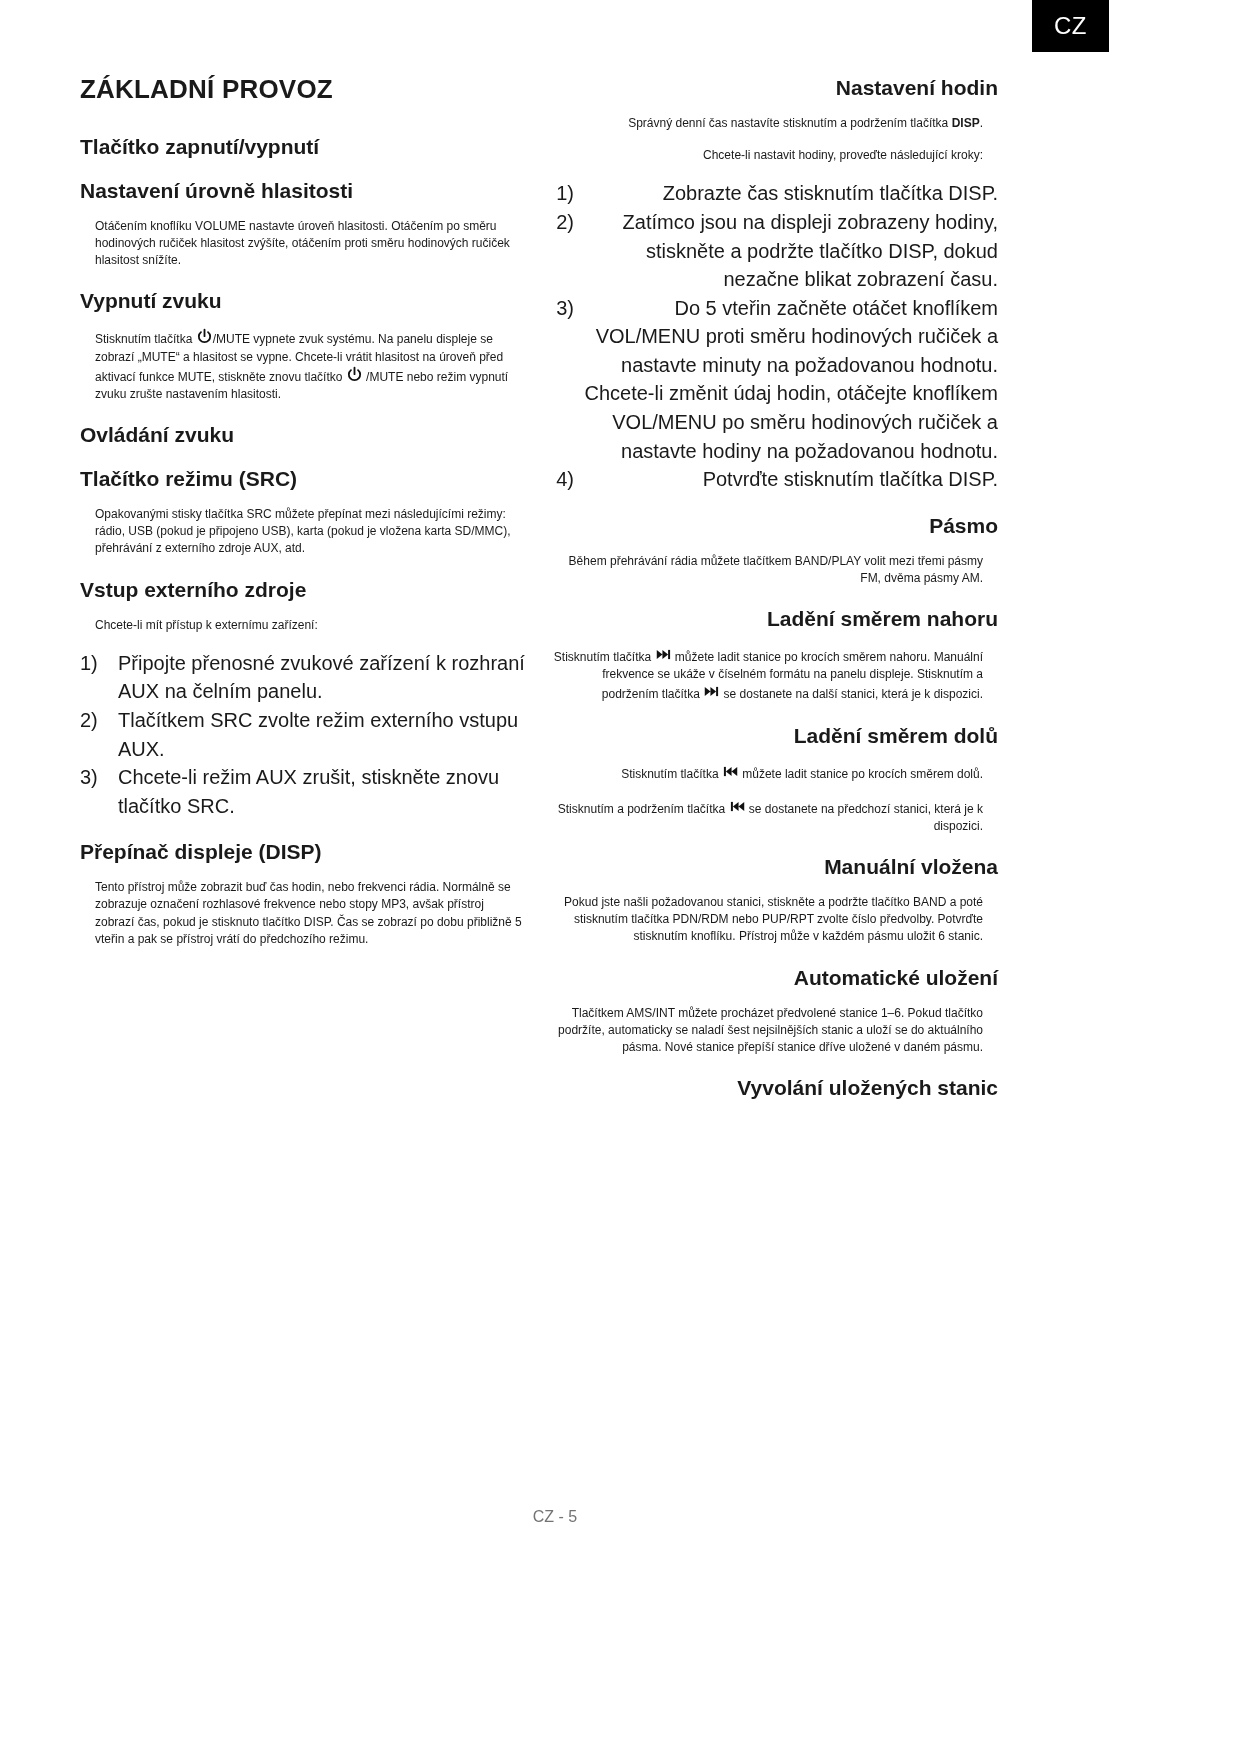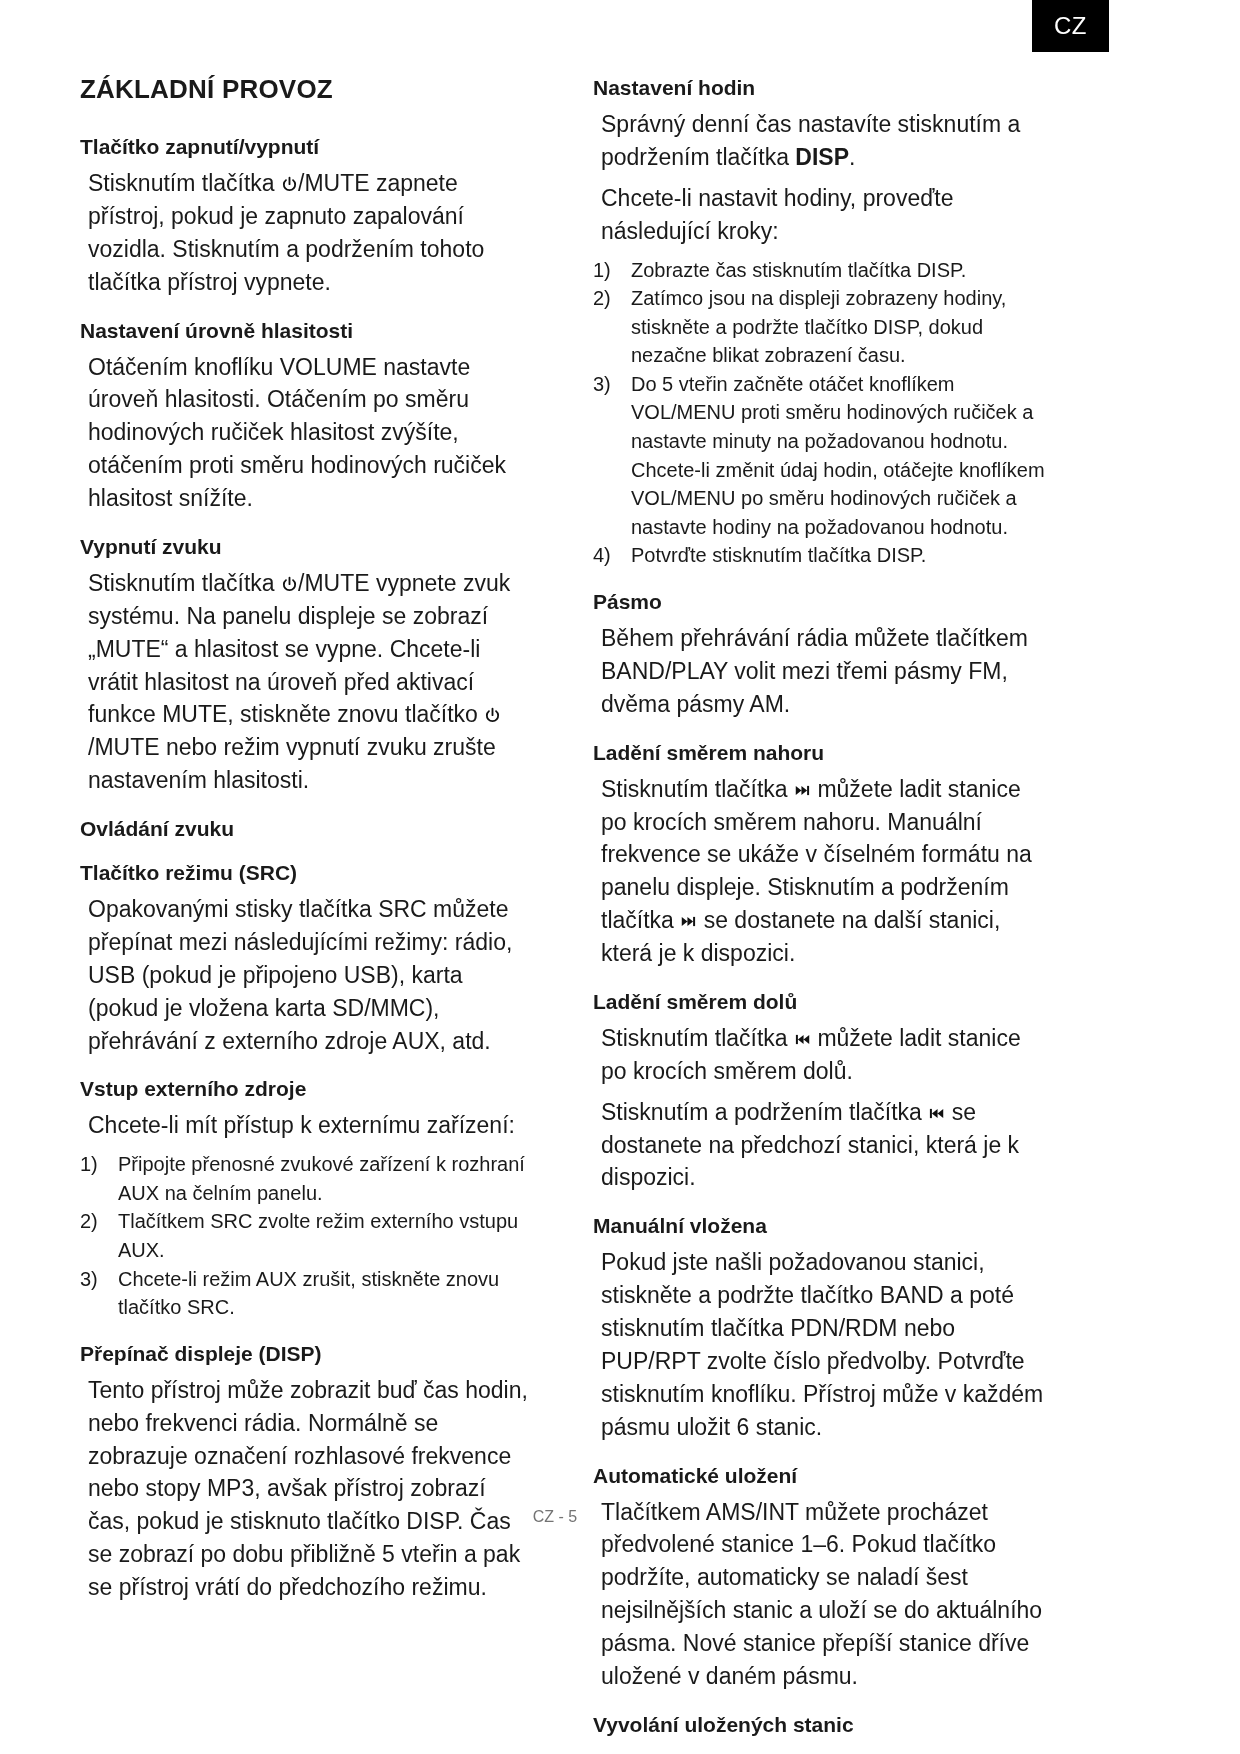--- a/index.html
+++ b/index.html
@@ -22,43 +22,43 @@
     background: #000000;
     color: #ffffff;
     font-size: 24px;
     display: flex;
     align-items: center;
     justify-content: center;
     letter-spacing: 0.5px;
   }
   .col { position: absolute; top: 70px; }
   .col-left  { left: 80px;  width: 458px; }
-  .col-right { left: 593px; width: 462px; }
+  .col-right { left: 536px; width: 462px; text-align: right; }
   h1.doc-title {
     font-size: 26px;
     font-weight: bold;
     letter-spacing: 0.2px;
     margin: 4px 0 30px 0;
   }
   h1.doc-title-mid {
     font-size: 26px;
     font-weight: bold;
     letter-spacing: 0.2px;
     margin: 36px 0 24px 0;
   }
   h2.sec-h {
     font-size: 21px;
     font-weight: bold;
     margin: 20px 0 4px 0;
   }
   .col-right h2.first { margin-top: 6px; }
   p.body-p {
-    font-size: 23px;
+    font-size: 12px;
     line-height: 1.43;
-    margin: 8px;
+    margin: 15px;
   }
   .oli { display: flex; font-size: 20px; line-height: 1.43; }
   .oli-n { width: 38px; flex: 0 0 38px; }
   .oli-t { flex: 1; }
   .icon-inline {
     display: inline-block;
     width: 17px;
     height: 17px;
     vertical-align: -2px;
   }
@@ -81,24 +81,20 @@
 
   <div class="lang-badge">
     <span>CZ</span>
   </div>
 
   <div class="col col-left">
 
     <h1 class="doc-title">ZÁKLADNÍ PROVOZ</h1>
 
     <h2 class="sec-h">Tlačítko zapnutí/vypnutí</h2>
-    <p class="body-p"><span>Stisknutím tlačítka </span><span class="icon-inline"><svg viewBox="0 0 24 24" fill="none">
-            <path d="M12 2.5v9" stroke="#111" stroke-width="2.6" stroke-linecap="round"></path>
-            <path d="M7 5.8a8 8 0 1 0 10 0" stroke="#111" stroke-width="2.6" stroke-linecap="round"></path>
-          </svg></span><span>/MUTE zapnete přístroj, pokud je zapnuto zapalování vozidla. Stisknutím a podržením tohoto tlačítka přístroj vypnete.</span></p>
 
     <h2 class="sec-h">Nastavení úrovně hlasitosti</h2>
     <p class="body-p">Otáčením knoflíku VOLUME nastavte úroveň hlasitosti. Otáčením po směru hodinových ručiček hlasitost zvýšíte, otáčením proti směru hodinových ručiček hlasitost snížíte.</p>
 
     <h2 class="sec-h">Vypnutí zvuku</h2>
     <p class="body-p"><span>Stisknutím tlačítka </span><span class="icon-inline"><svg viewBox="0 0 24 24" fill="none">
             <path d="M12 2.5v9" stroke="#111" stroke-width="2.6" stroke-linecap="round"></path>
             <path d="M7 5.8a8 8 0 1 0 10 0" stroke="#111" stroke-width="2.6" stroke-linecap="round"></path>
           </svg></span><span>/MUTE vypnete zvuk systému. Na panelu displeje se zobrazí „MUTE“ a hlasitost se vypne. Chcete-li vrátit hlasitost na úroveň před aktivací funkce MUTE, stiskněte znovu tlačítko </span><span class="icon-inline"><svg viewBox="0 0 24 24" fill="none">
             <path d="M12 2.5v9" stroke="#111" stroke-width="2.6" stroke-linecap="round"></path>

